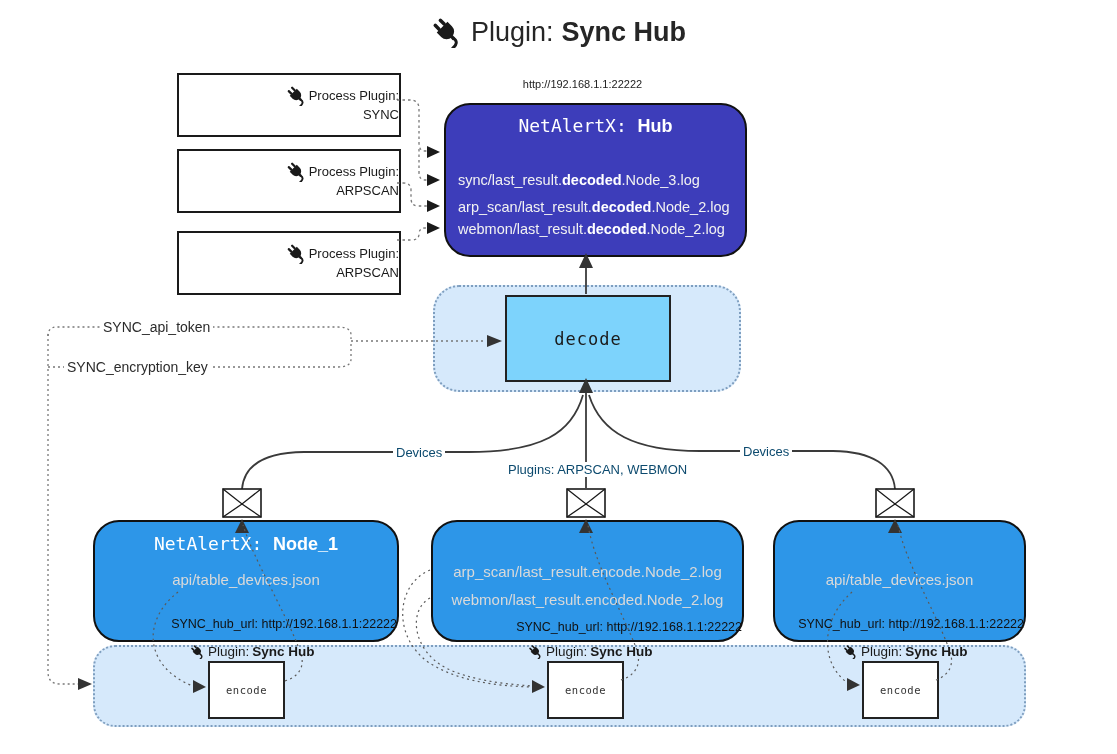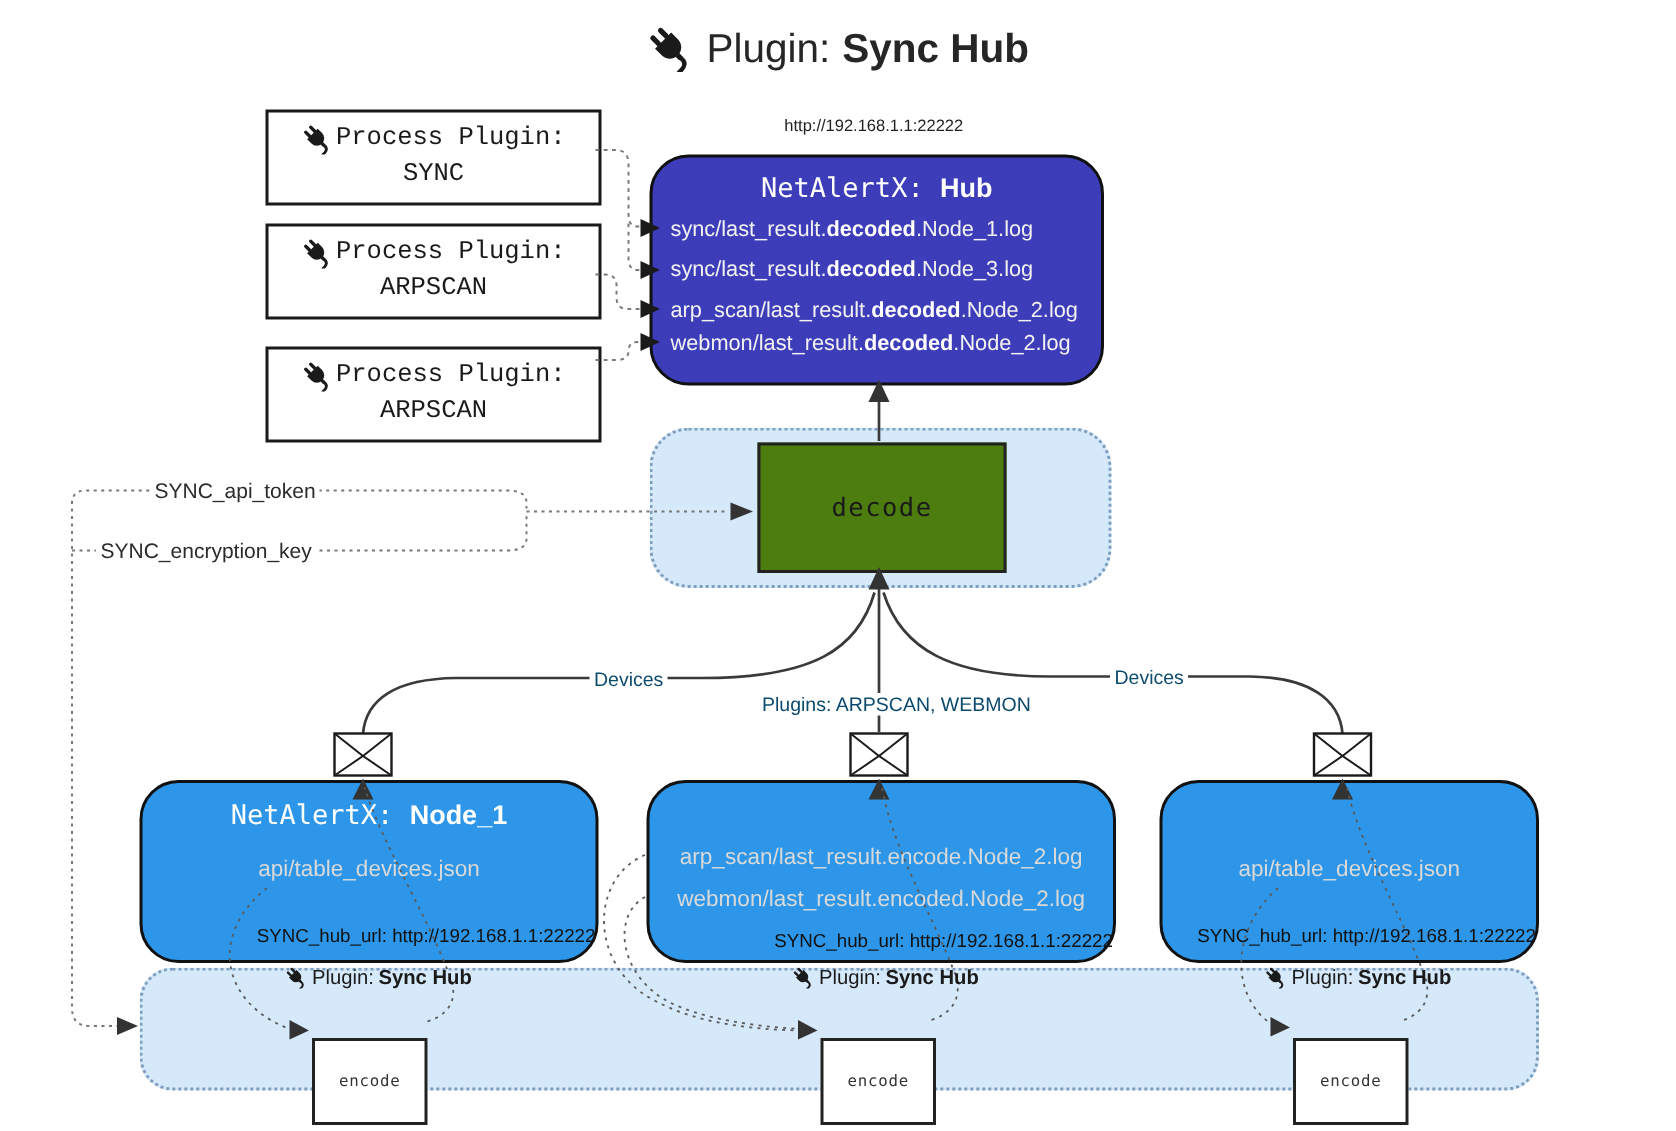--- a/index.html
+++ b/index.html
@@ -7,38 +7,38 @@
           font-family:"Liberation Sans", sans-serif;color:#1a1a1a;}
   .abs{position:absolute;}
 
   
   .title{left:0;right:0;top:16px;display:flex;justify-content:center;align-items:center;gap:8px;
          font-size:27px;color:#262626;z-index:10;}
   .title b{font-weight:700;}
 
   
   .pbox{left:177px;width:220px;height:60px;border:2px solid #1a1a1a;background:#fff;
-        display:flex;flex-direction:column;justify-content:center;align-items:center;
-        font-family:Liberation Mono, monospace;font-size:17px;line-height:1.42;z-index:10;}
+        display:flex;flex-direction:column;justify-content:center;align-items:flex-end;
+        font-family:Liberation Sans, sans-serif;font-size:13px;line-height:1.42;z-index:10;}
   .pbox .row{display:flex;align-items:center;gap:2px;}
 
   
-  .hub{left:433px;top:103px;width:299px;height:150px;background:var(--hub-fill);
+  .hub{left:444px;top:103px;width:299px;height:150px;background:var(--hub-fill);
        border:2.5px solid #111;border-radius:26px;z-index:10;color:#fff;text-decoration:underline;}
   .hub-title{position:absolute;left:0;right:0;top:10px;text-align:center;font-size:18px;
              font-family:"DejaVu Sans Mono", monospace;}
   .hub-title b{font-family:"Liberation Sans", sans-serif;font-weight:700;font-size:18px;}
   .hub-line{position:absolute;left:12px;right:4px;font-size:14.5px;color:#f2f2f2;white-space:nowrap;}
   .hub-line b{font-weight:700;color:#fff;}
   .hub-url{left:433px;width:299px;top:78px;text-align:center;font-size:11px;color:#222;z-index:10;}
 
   
   .decode-band{left:433px;top:285px;width:304px;height:103px;background:var(--band-fill);
                border:2px dotted var(--band-border);border-radius:26px;z-index:5;}
-  .decode-box{left:505px;top:295px;width:162px;height:83px;background:#4d7c0f;border:2.5px solid #222;
+  .decode-box{left:505px;top:295px;width:162px;height:83px;background:#7dd3fc;border:2.5px solid #222;
               display:flex;align-items:center;justify-content:center;font-size:17px;letter-spacing:1px;
               font-family:"DejaVu Sans Mono", monospace;z-index:10;}
 
   
   .float-label{background:#fff;padding:0 3px;font-size:14px;color:#2b2b2b;z-index:60;white-space:nowrap;}
   .edge-label{background:#fff;padding:0 3px;font-size:13px;color:#0c4a6e;z-index:60;white-space:nowrap;}
 
   
   .node{top:520px;height:118px;background:var(--node-fill);border:2.5px solid #111;
         border-radius:26px;z-index:10;color:#fff;}
@@ -46,21 +46,21 @@
               font-family:"DejaVu Sans Mono", monospace;white-space:nowrap;}
   .node-title b{font-family:"Liberation Sans", sans-serif;font-weight:700;}
   .node-line{position:absolute;left:0;right:0;text-align:center;font-size:15px;color:#d9d9d9;white-space:nowrap;}
   .node-url{position:absolute;left:0;right:0;text-align:right;font-size:12.5px;color:#111;white-space:nowrap;}
 
   
   .encode-band{left:93px;top:645px;width:929px;height:78px;background:var(--band-fill);
                border:2px dotted var(--band-border);border-radius:22px;z-index:4;}
   .encode-box{top:661px;width:73px;height:54px;background:#fff;border:2px solid #222;z-index:10;
               display:flex;align-items:center;justify-content:center;
-              font-family:"DejaVu Sans Mono", monospace;font-size:10.5px;letter-spacing:.5px;color:#333;margin-top:31px;}
+              font-family:"DejaVu Sans Mono", monospace;font-size:10.5px;letter-spacing:.5px;color:#333;}
   .band-label{top:644px;z-index:60;display:flex;align-items:center;gap:3px;font-size:13.5px;color:#1a1a1a;white-space:nowrap;}
   .band-label b{font-weight:700;}
 
   svg.overlay{position:absolute;left:0;top:0;z-index:50;pointer-events:none;}
   .plugsvg{flex:0 0 auto;display:block;}
 </style>
 </head>
 <body>
 
 <div id="canvas">
@@ -124,21 +124,20 @@
     </div>
     <div>ARPSCAN</div>
   </div>
 
   <div class="abs hub-url">http://192.168.1.1:22222</div>
   <div class="abs hub">
     <div class="hub-title">
       <span>NetAlertX:</span>
       <b>Hub</b>
     </div>
-    <div class="hub-line" style="top:40px"><span>sync/last_result.</span><b>decoded</b><span>.Node_1.log</span></div>
     <div class="hub-line" style="top:67px"><span>sync/last_result.</span><b>decoded</b><span>.Node_3.log</span></div>
     <div class="hub-line" style="top:94px"><span>arp_scan/last_result.</span><b>decoded</b><span>.Node_2.log</span></div>
     <div class="hub-line" style="top:116px"><span>webmon/last_result.</span><b>decoded</b><span>.Node_2.log</span></div>
   </div>
 
   <div class="abs decode-band"></div>
   <div class="abs decode-box">decode</div>
 
   <div class="abs float-label" style="left:100px;top:319px">SYNC_api_token</div>
   <div class="abs float-label" style="left:64px;top:359px">SYNC_encryption_key</div>

